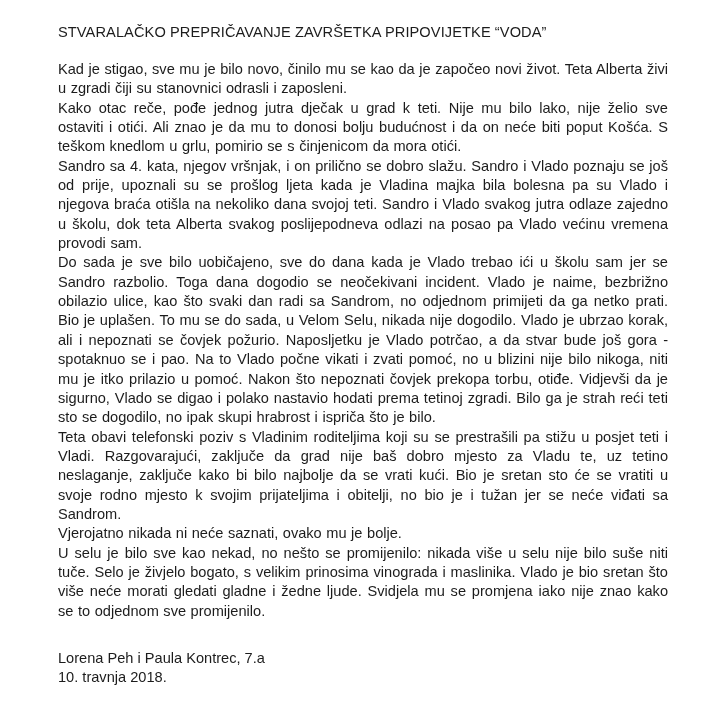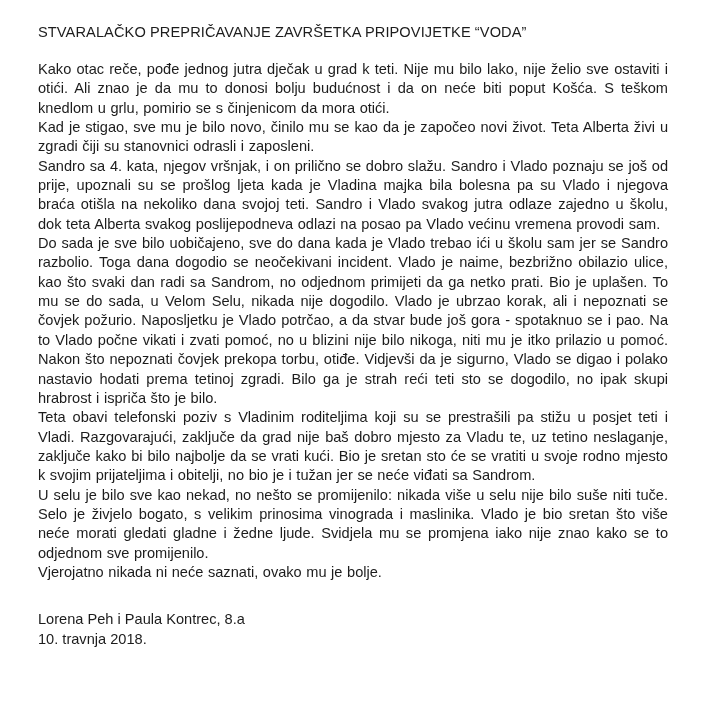--- a/index.html
+++ b/index.html
@@ -6,21 +6,21 @@
   html, body {
     width: 701px;
     height: 703px;
     background: #ffffff;
     overflow: hidden;
   }
   .page {
     width: 701px;
     height: 703px;
     background: #ffffff;
-    padding: 23px 33px 0 38px;
+    padding: 23px 33px 0 58px;
     font-family: "Liberation Sans", "DejaVu Sans", sans-serif;
     color: #1c1c1c;
   }
   .doc-title {
     font-size: 14.6px;
     font-weight: 400;
     line-height: 19px;
     letter-spacing: 0.1px;
     margin-bottom: 18px;
     white-space: nowrap;
@@ -41,24 +41,24 @@
     font-size: 14.6px;
     line-height: 19.35px;
   }
 </style>
 </head>
 <body>
 
 <div class="page">
   <h1 class="doc-title">STVARALAČKO PREPRIČAVANJE ZAVRŠETKA PRIPOVIJETKE “VODA”</h1>
 
+  <p class="para">Kad je stigao, sve mu je bilo novo, činilo mu se kao da je započeo novi život. Teta Alberta živi u zgradi čiji su stanovnici odrasli i zaposleni.</p>
   <p class="para">Kako otac reče, pođe jednog jutra dječak u grad k teti. Nije mu bilo lako, nije želio sve ostaviti i otići. Ali znao je da mu to donosi bolju budućnost i da on neće biti poput Košća. S teškom knedlom u grlu, pomirio se s činjenicom da mora otići.</p>
-  <p class="para">Kad je stigao, sve mu je bilo novo, činilo mu se kao da je započeo novi život. Teta Alberta živi u zgradi čiji su stanovnici odrasli i zaposleni.</p>
   <p class="para">Sandro sa 4. kata, njegov vršnjak, i on prilično se dobro slažu. Sandro i Vlado poznaju se još od prije, upoznali su se prošlog ljeta kada je Vladina majka bila bolesna pa su Vlado i njegova braća otišla na nekoliko dana svojoj teti. Sandro i Vlado svakog jutra odlaze zajedno u školu, dok teta Alberta svakog poslijepodneva odlazi na posao pa Vlado većinu vremena provodi sam.</p>
   <p class="para">Do sada je sve bilo uobičajeno, sve do dana kada je Vlado trebao ići u školu sam jer se Sandro razbolio. Toga dana dogodio se neočekivani incident. Vlado je naime, bezbrižno obilazio ulice, kao što svaki dan radi sa Sandrom, no odjednom primijeti da ga netko prati. Bio je uplašen. To mu se do sada, u Velom Selu, nikada nije dogodilo. Vlado je ubrzao korak, ali i nepoznati se čovjek požurio. Naposljetku je Vlado potrčao, a da stvar bude još gora - spotaknuo se i pao. Na to Vlado počne vikati i zvati pomoć, no u blizini nije bilo nikoga, niti mu je itko prilazio u pomoć. Nakon što nepoznati čovjek prekopa torbu, otiđe. Vidjevši da je sigurno, Vlado se digao i polako nastavio hodati prema tetinoj zgradi. Bilo ga je strah reći teti sto se dogodilo, no ipak skupi hrabrost i ispriča što je bilo.</p>
   <p class="para">Teta obavi telefonski poziv s Vladinim roditeljima koji su se prestrašili pa stižu u posjet teti i Vladi. Razgovarajući, zaključe da grad nije baš dobro mjesto za Vladu te, uz tetino neslaganje, zaključe kako bi bilo najbolje da se vrati kući. Bio je sretan sto će se vratiti u svoje rodno mjesto k svojim prijateljima i obitelji, no bio je i tužan jer se neće viđati sa Sandrom.</p>
+  <p class="para">Vjerojatno nikada ni neće saznati, ovako mu je bolje.</p>
   <p class="para">U selu je bilo sve kao nekad, no nešto se promijenilo: nikada više u selu nije bilo suše niti tuče. Selo je živjelo bogato, s velikim prinosima vinograda i maslinika. Vlado je bio sretan što više neće morati gledati gladne i žedne ljude. Svidjela mu se promjena iako nije znao kako se to odjednom sve promijenilo.</p>
-  <p class="para">Vjerojatno nikada ni neće saznati, ovako mu je bolje.</p>
 
-  <p class="authors-line">Lorena Peh i Paula Kontrec, 8.a</p>
+  <p class="authors-line">Lorena Peh i Paula Kontrec, 7.a</p>
 
   <p class="date-line">10. travnja 2018.</p>
 </div>
 
 </body></html>

